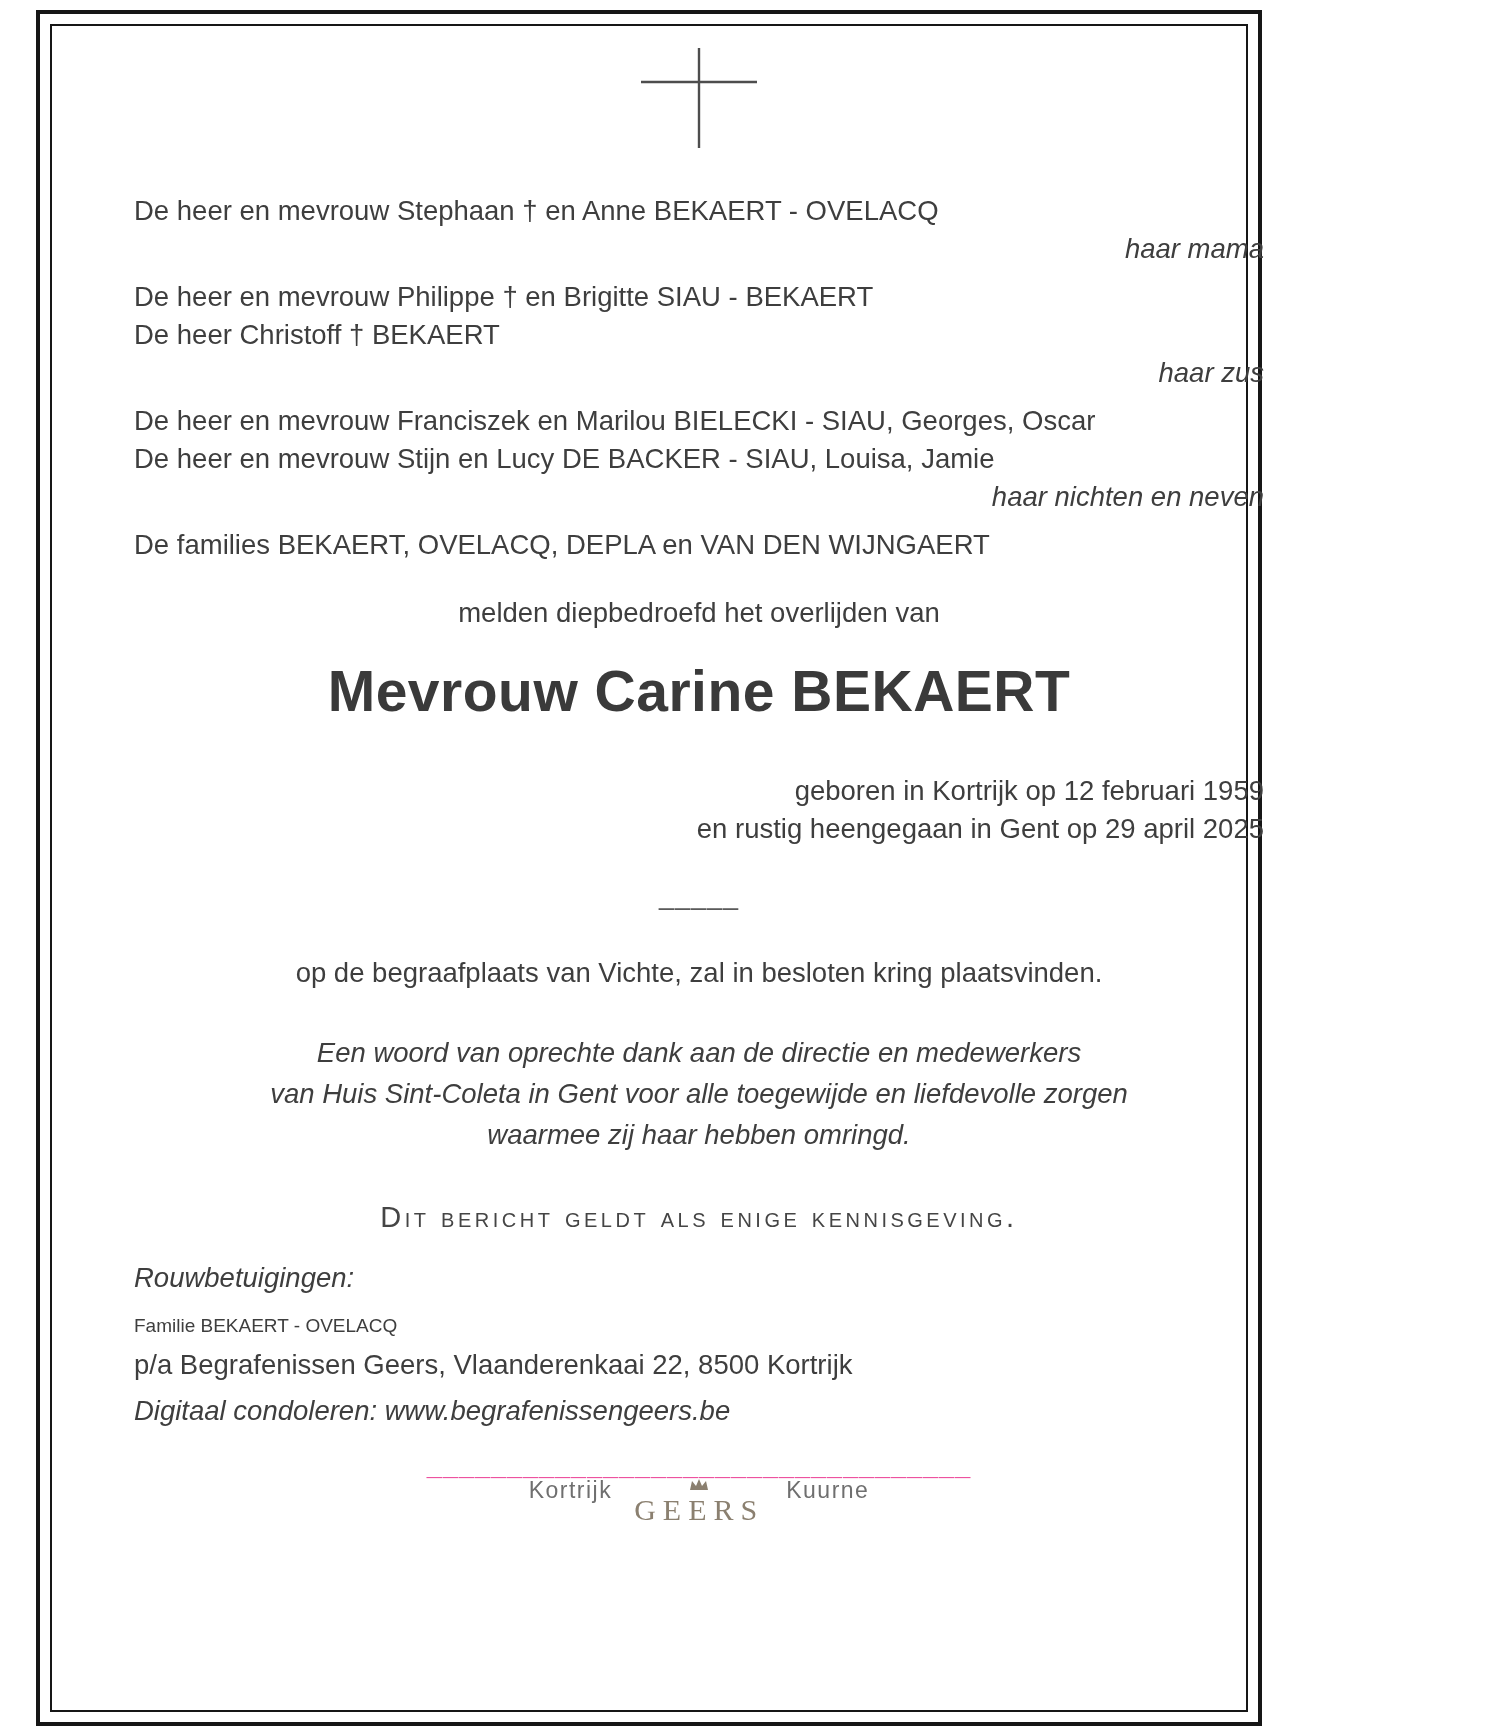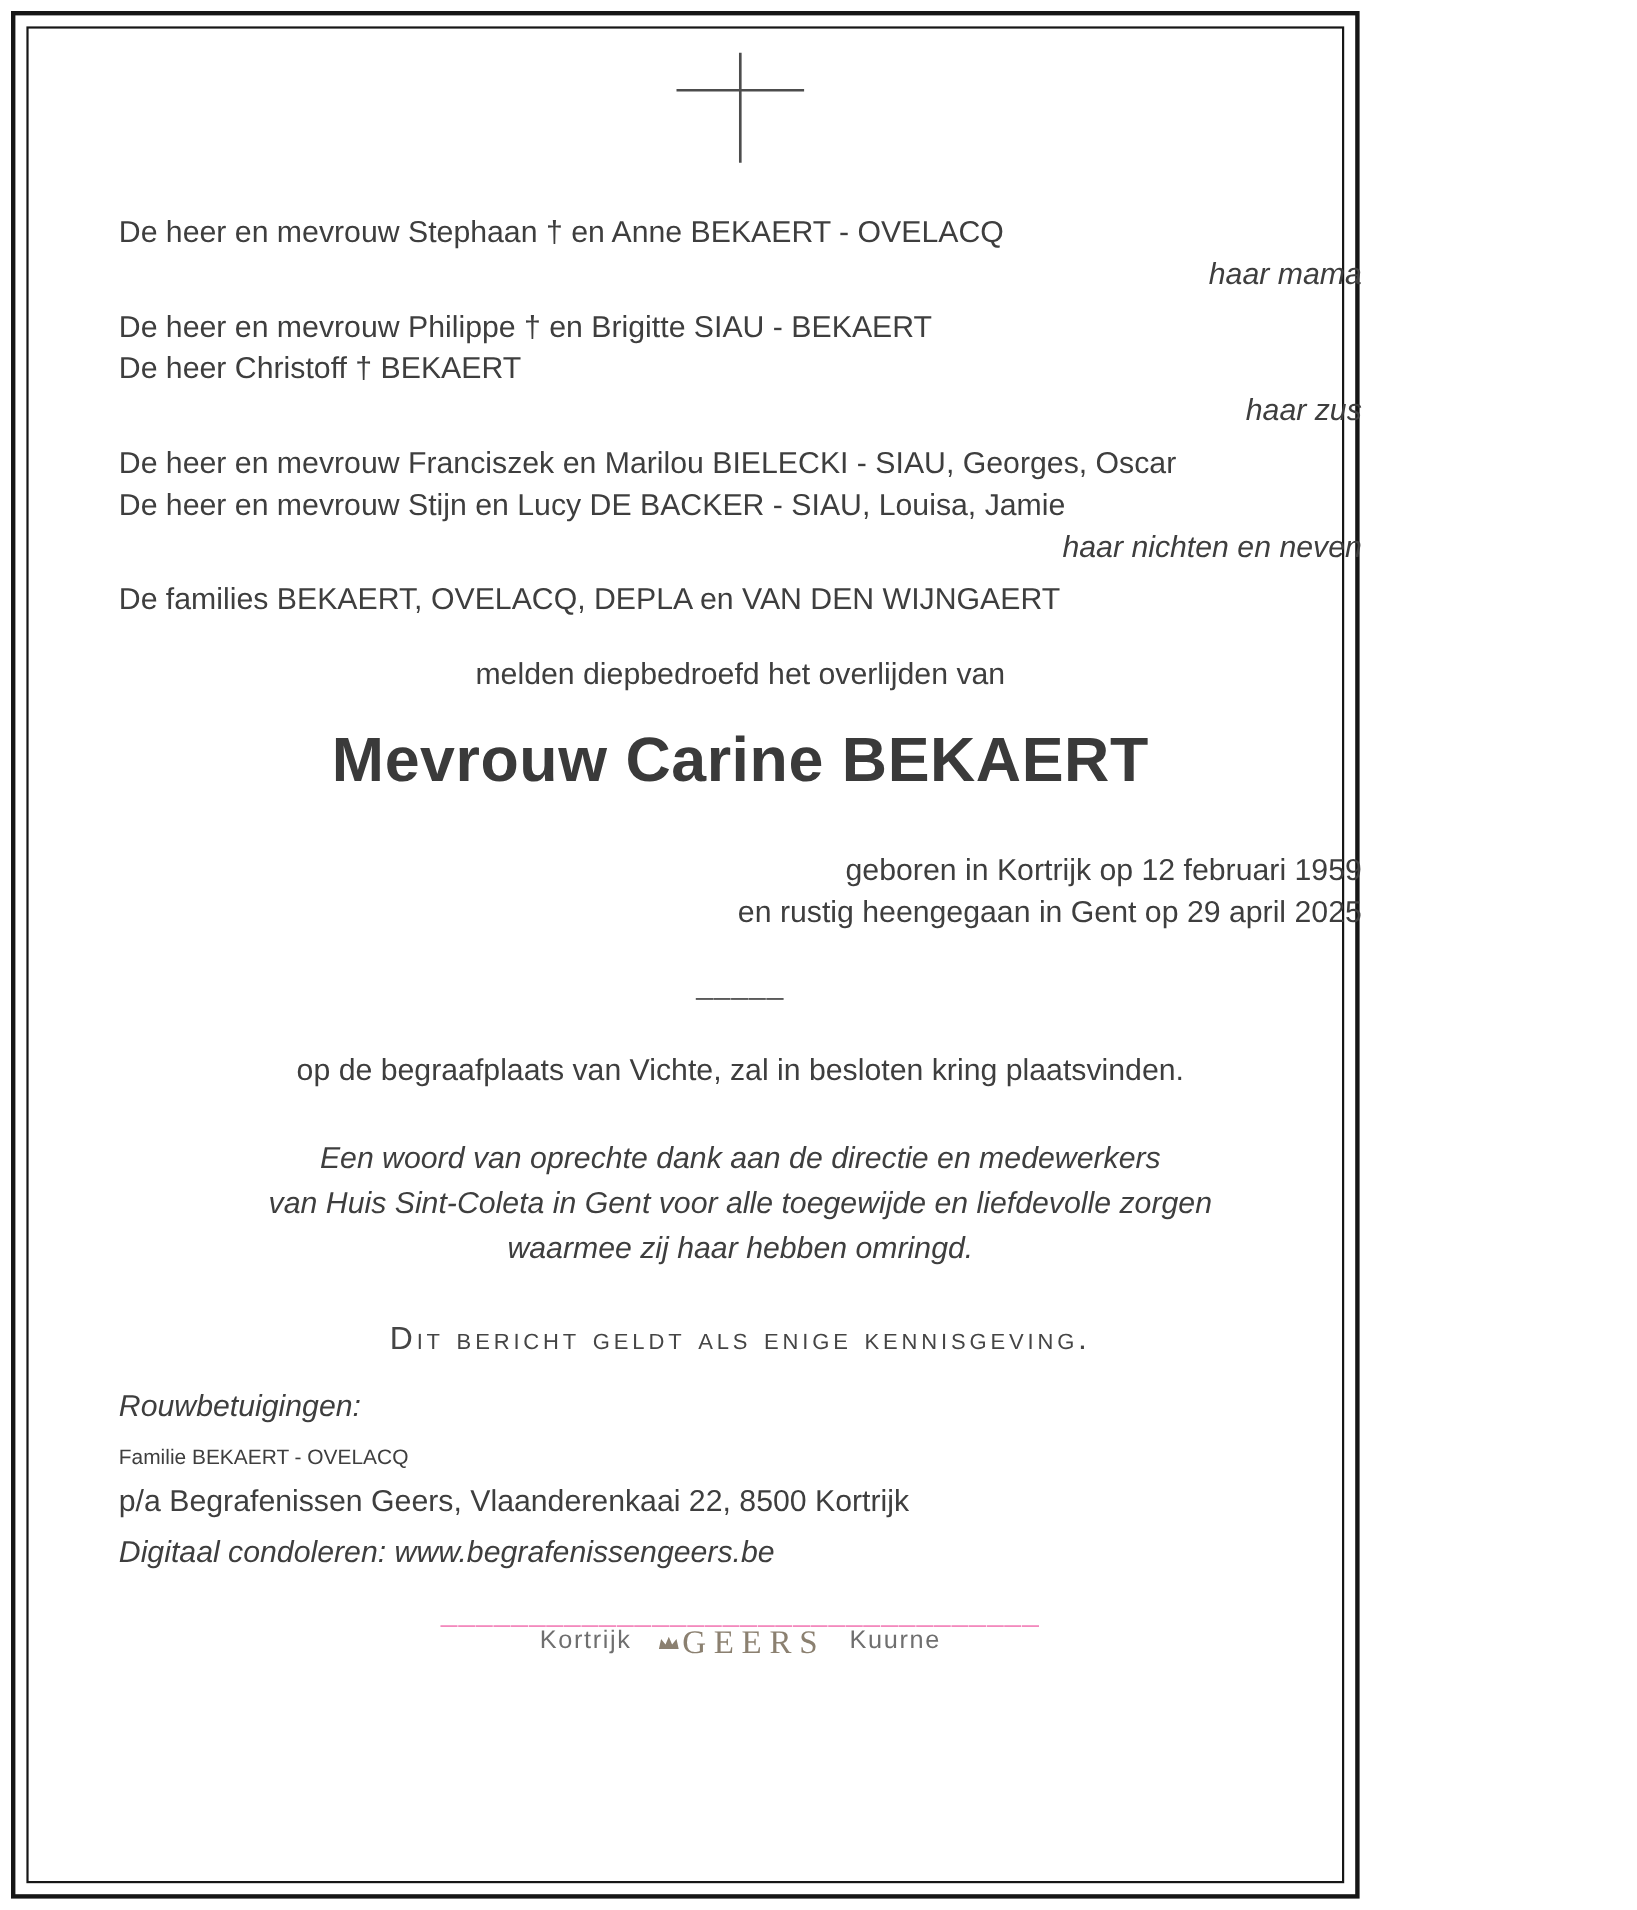--- a/index.html
+++ b/index.html
@@ -3,20 +3,21 @@
 <meta charset="utf-8">
 <style>
   html, body { margin:0; padding:0; background:#ffffff; }
   .page {
     position:relative;
     width:1246px; height:1736px;
     background:#ffffff;
     font-family:"Liberation Sans", sans-serif;
     color:#3e3e3e;
     overflow:hidden;
+    margin-left:26px;
   }
   .border-outer {
     position:absolute; left:10px; top:10px; right:10px; bottom:10px;
     border:4px solid #161616;
   }
   .border-inner {
     position:absolute; left:24px; top:24px; right:24px; bottom:24px;
     border:2px solid #161616;
   }
   .content {
@@ -48,21 +49,21 @@
   .cond-label { margin-top:22px; font-style:italic; font-size:27.5px; line-height:38px; }
   .family-line { margin-top:10px; font-size:19px; line-height:38px; }
   .address-line { font-size:27.5px; line-height:40px; }
   .digital-line { margin-top:6px; font-style:italic; font-size:27.5px; line-height:40px; }
   .signature { margin-top:18px; text-align:center; font-size:27px; line-height:34px; color:#ec4899; letter-spacing:1px;font-weight:bold; }
   .footer-row {
     margin-top:-6px;
     display:flex; justify-content:center; align-items:flex-start; gap:22px;
   }
   .city { color:#6f6f6f; font-size:23px; letter-spacing:1.5px; padding-bottom:4px; }
-  .brand-wrap { display:flex; flex-direction:row; align-items:center; }
+  .brand-wrap { display:flex; flex-direction:column; align-items:center; }
   .crown { height:15px; margin-bottom:1px; }
   .brand {
     font-family:"Liberation Serif", serif;
     font-size:30px; letter-spacing:7px; color:#8b8070;
   }
 </style>
 </head>
 <body>
 
 <div class="page">

